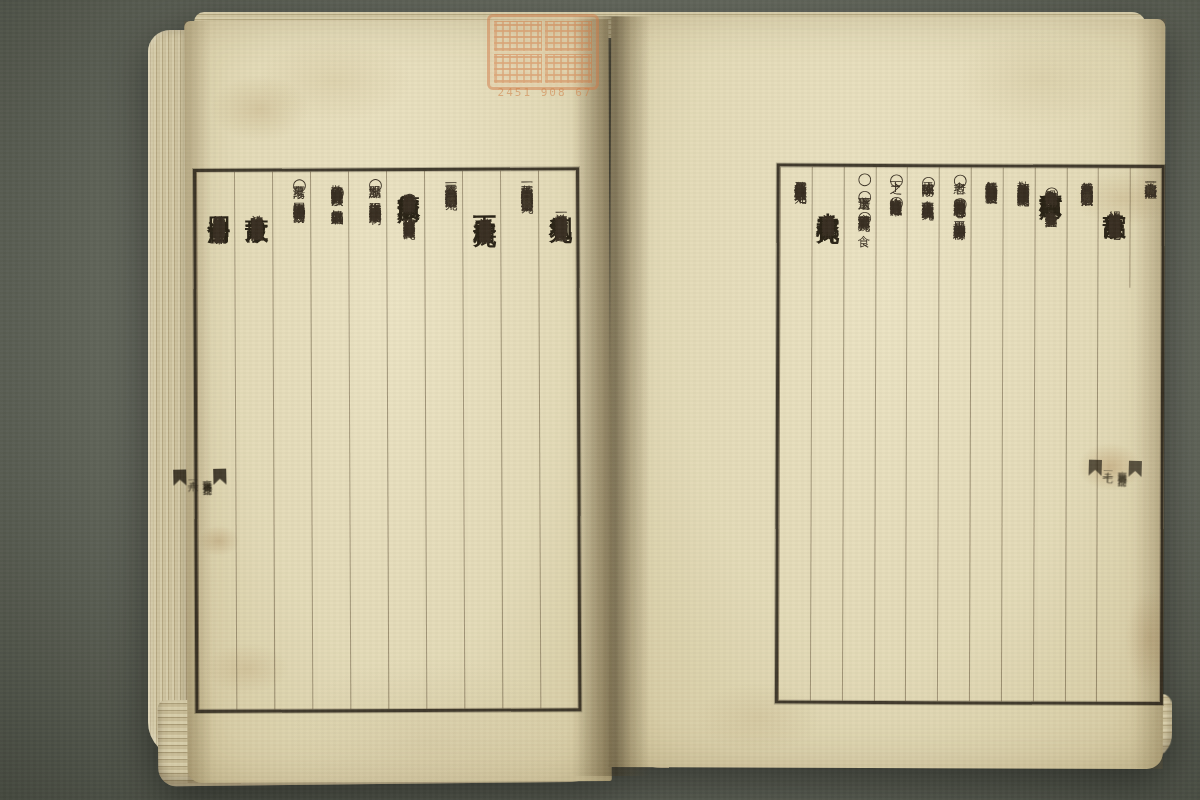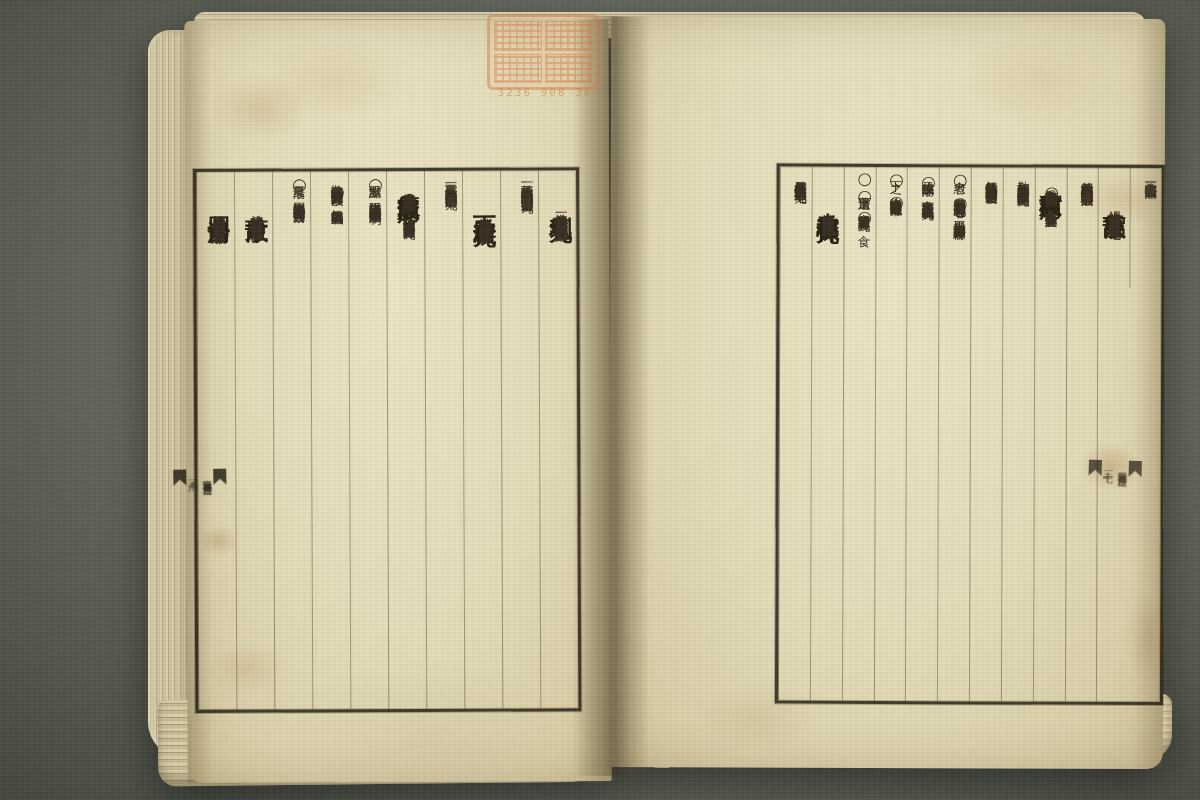--- a/index.html
+++ b/index.html
@@ -154,14 +154,14 @@
 
     <div class="gutter"></div>
   </div>
 
   <div class="seal">
     <div class="seal-glyph"></div>
     <div class="seal-glyph"></div>
     <div class="seal-glyph"></div>
     <div class="seal-glyph"></div>
   </div>
-  <div class="seal-number">3236 908 36</div>
+  <div class="seal-number">2451 908 67</div>
 </div>
 
 </body></html>

